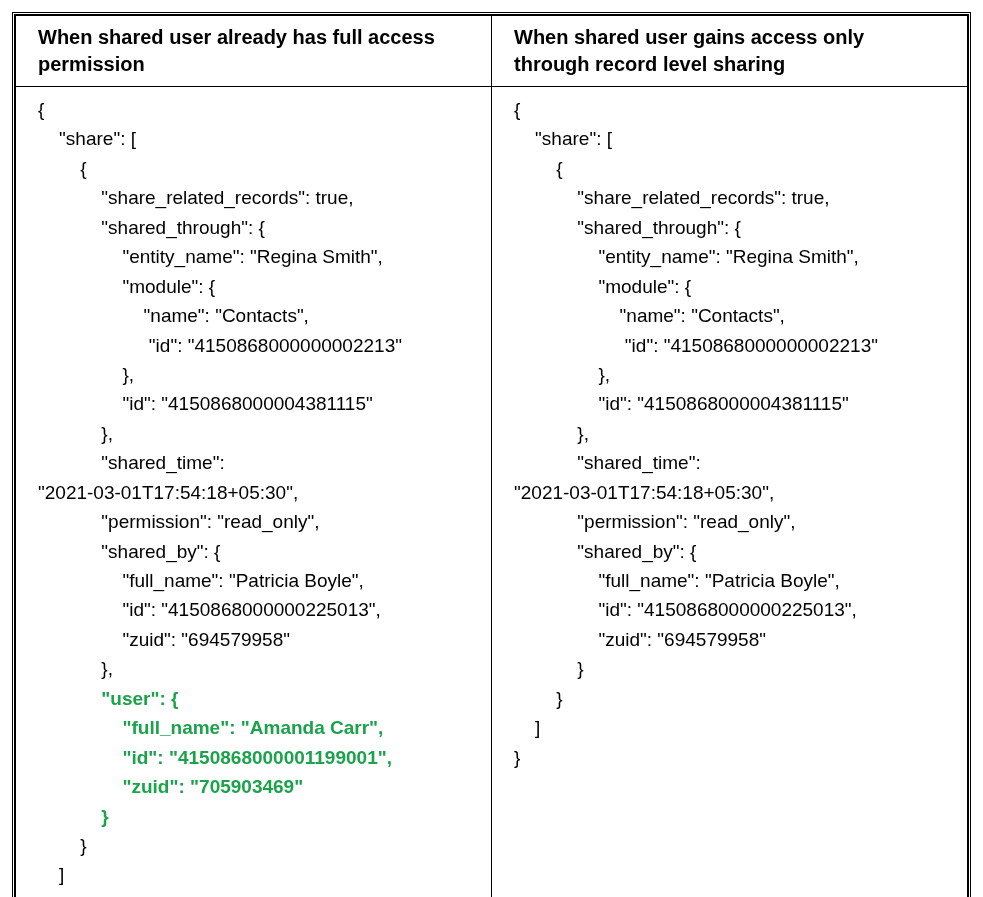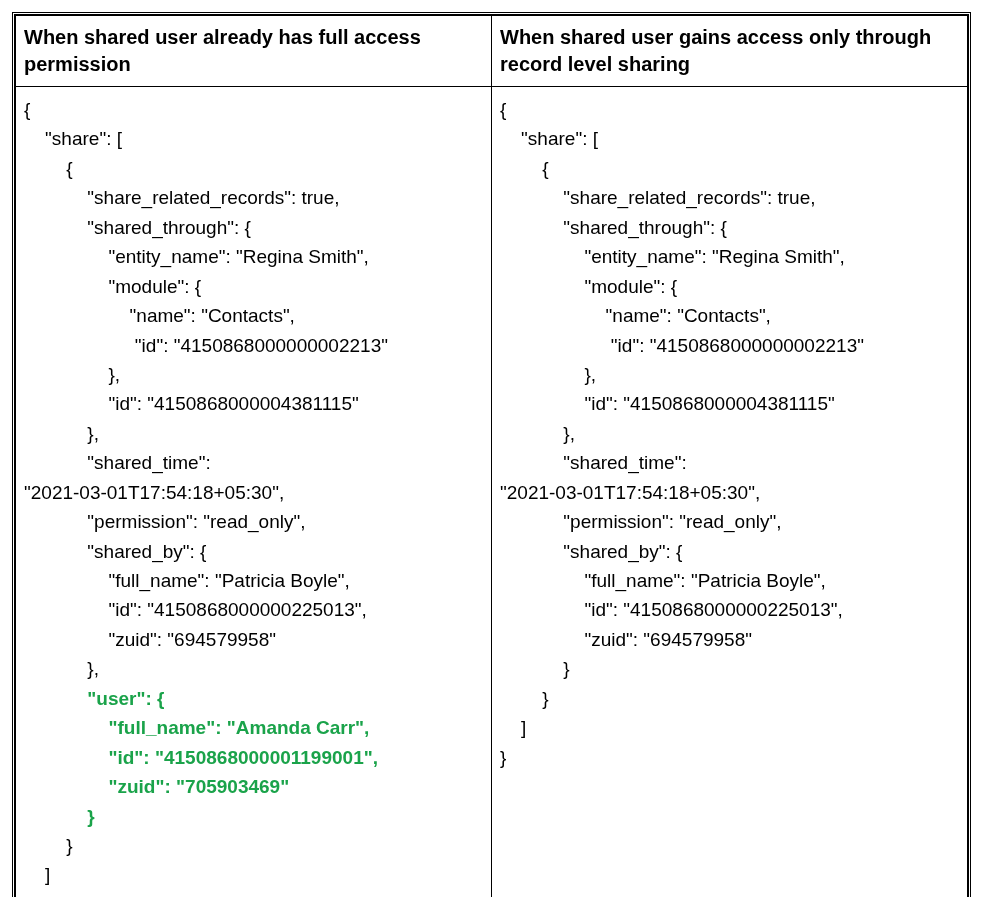--- a/index.html
+++ b/index.html
@@ -14,21 +14,21 @@
       width: 100%;
     }
     table.comparison {
       width: 100%;
       border-collapse: collapse;
     }
     table.comparison th,
     table.comparison td {
       border: 1px solid #000;
       vertical-align: top;
-      padding: 8px 8px;
+      padding: 8px 22px;
       width: 50%;
     }
     table.comparison th {
       font-weight: 700;
       font-size: 20px;
       text-align: left;
       line-height: 1.35;
     }
     .code {
       font-family: Arial, Helvetica, sans-serif;

